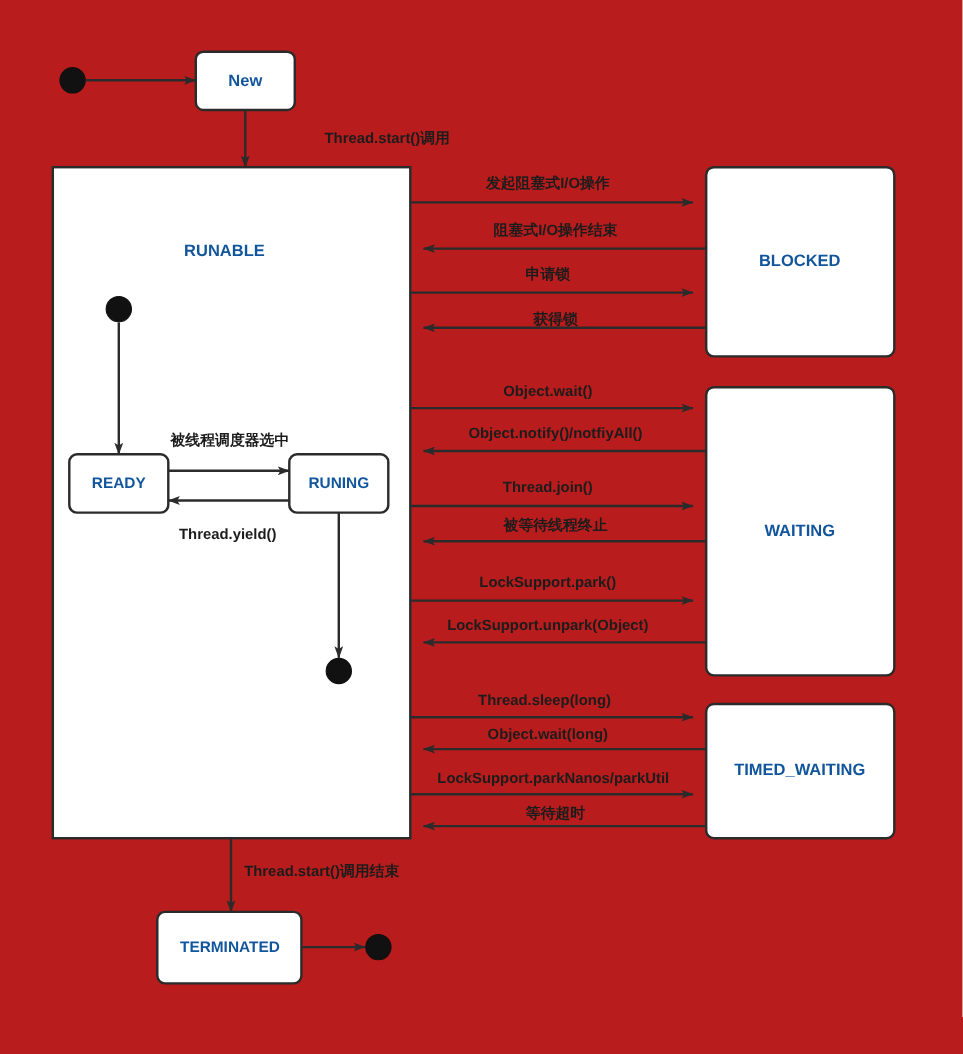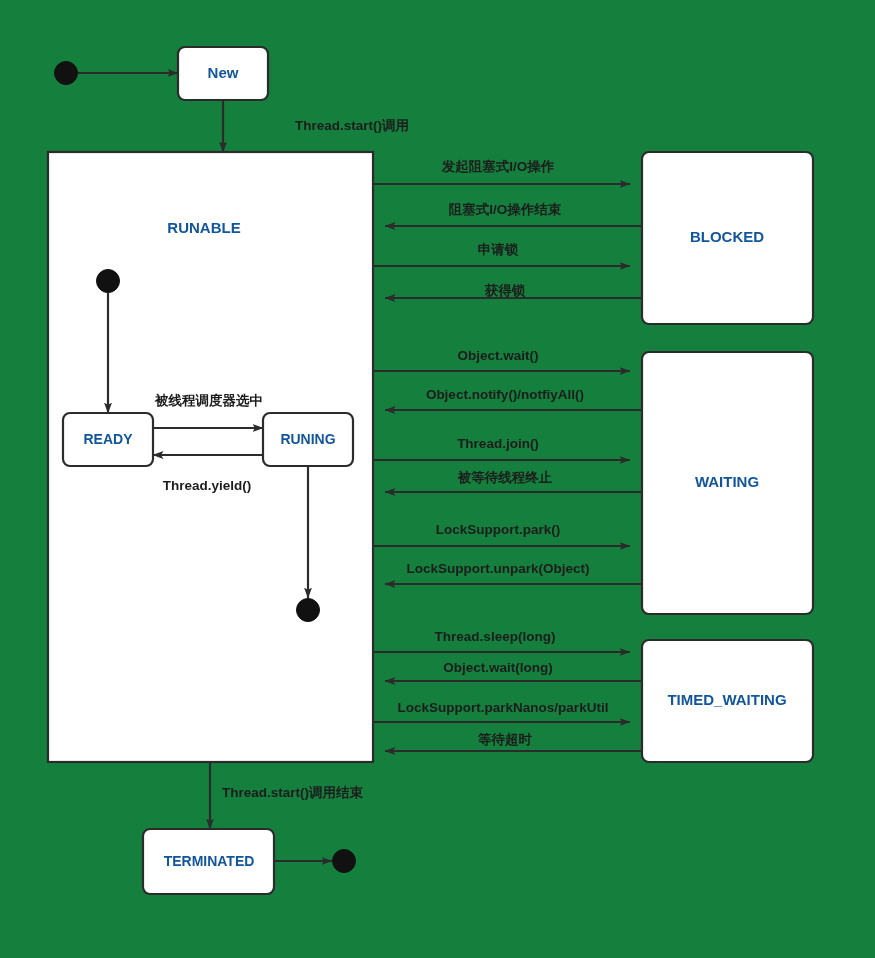--- a/index.html
+++ b/index.html
@@ -7,21 +7,21 @@
     padding: 0;
     background: #ffffff;
   }
   body {
     font-family: "Liberation Sans", "DejaVu Sans", sans-serif;
   }
   #diagram-root {
     position: relative;
     width: 875px;
     height: 958px;
-    background: #15803d;
+    background: #b91c1c;
     overflow: hidden;
   }
   svg.diagram-canvas {
     position: absolute;
     left: 0;
     top: 0;
     width: 875px;
     height: 958px;
   }
   .state-box {

